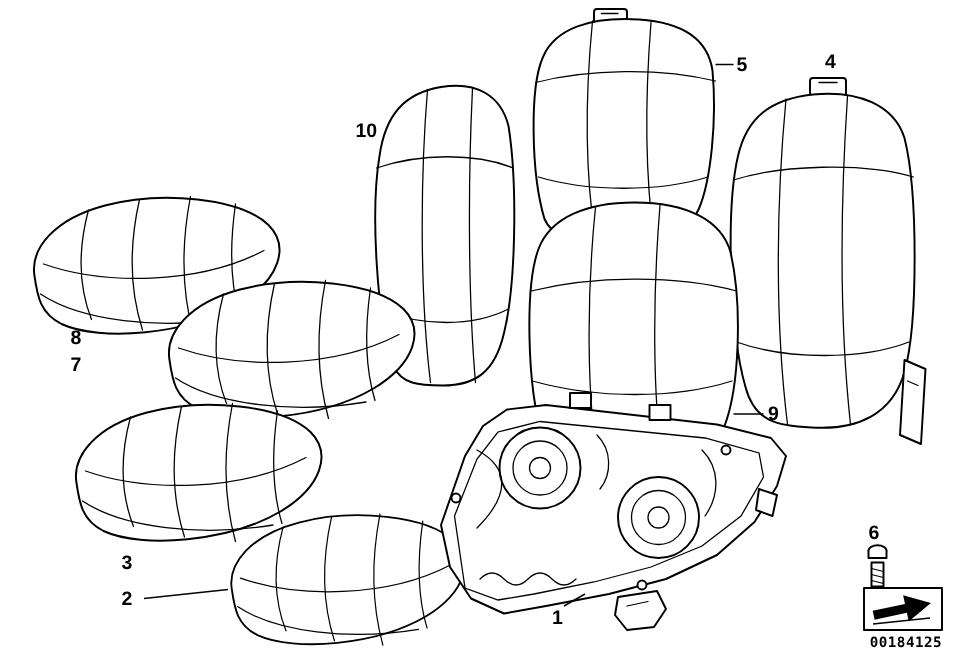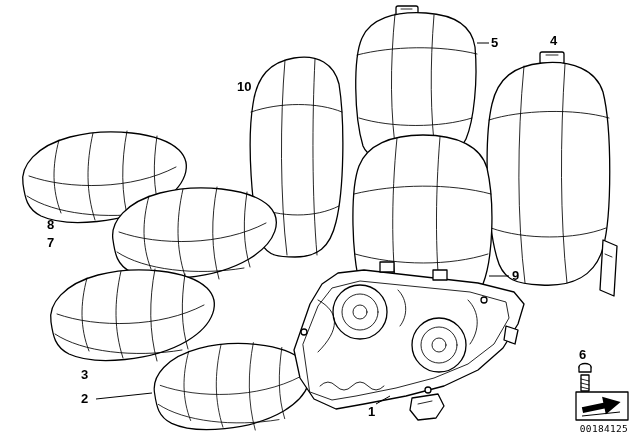--- a/index.html
+++ b/index.html
@@ -142,15 +142,15 @@
   <div class="callout" style="left:81px;top:392px;">2</div>
   <div class="callout" style="left:81px;top:368px;">3</div>
   <div class="callout" style="left:550px;top:34px;">4</div>
   <div class="callout" style="left:491px;top:36px;">5</div>
   <div class="callout" style="left:579px;top:348px;">6</div>
   <div class="callout" style="left:47px;top:236px;">7</div>
   <div class="callout" style="left:47px;top:218px;">8</div>
   <div class="callout" style="left:512px;top:269px;">9</div>
   <div class="callout" style="left:210px;top:80px;margin-left:27px;">10</div>
 
-  <div class="docnum" style="left:576px;top:424px;width:52px;text-align:right;">00184125</div>
+  <div class="docnum" style="left:576px;top:424px;width:52px;text-align:right;font-weight:bold;">00184125</div>
 
 </div>
 
 </body></html>

